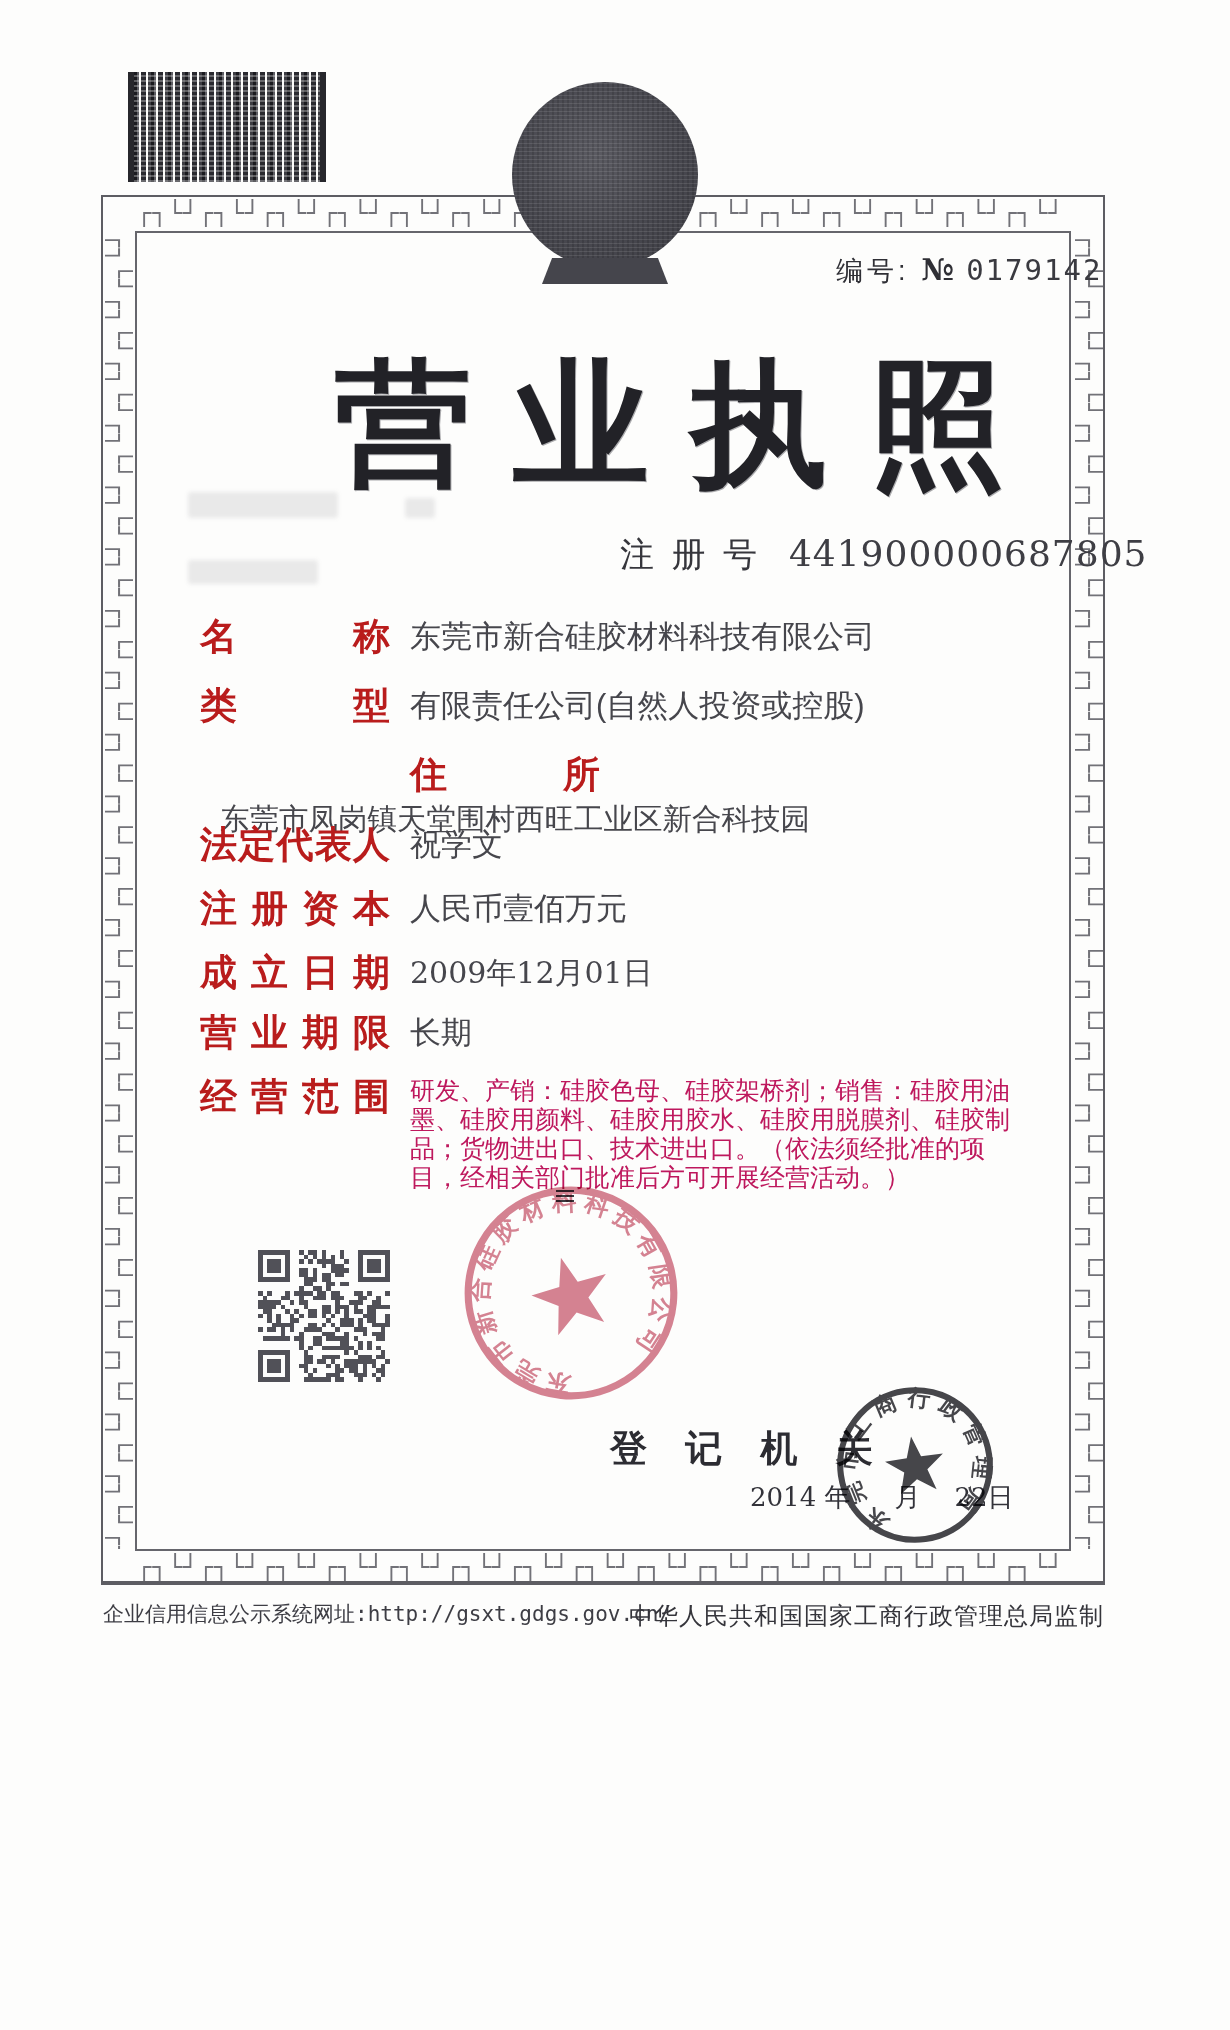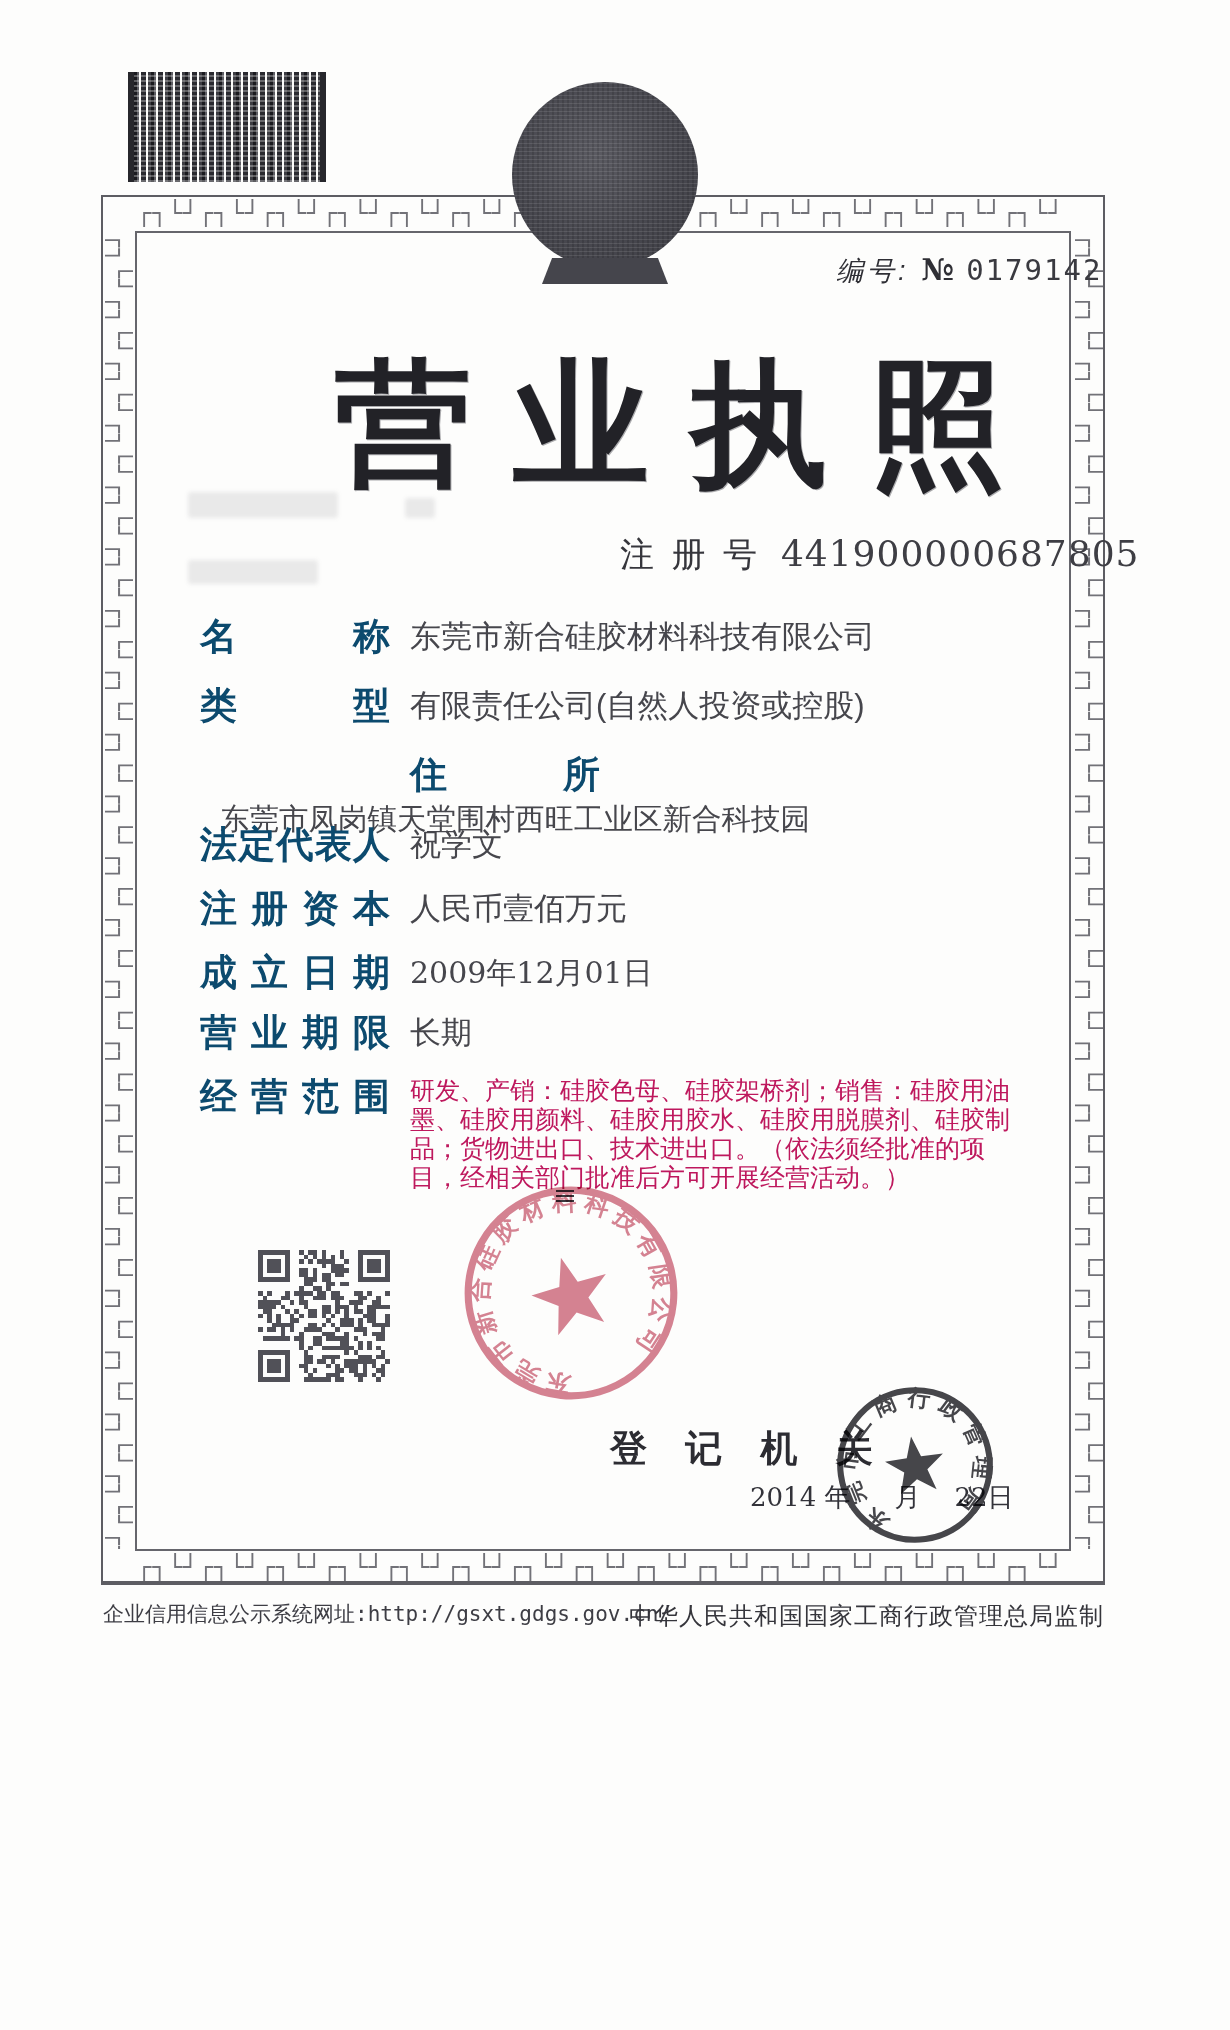--- a/index.html
+++ b/index.html
@@ -39,38 +39,38 @@
   .meander { position:absolute; overflow:hidden; white-space:nowrap; color:#5a5a61;
     font-family:"DejaVu Sans Mono", monospace; font-size:24px; line-height:28px; letter-spacing:1px; opacity:.85; }
   .meander-top    { left:137px; top:199px;  width:932px; height:28px; }
   .meander-bottom { left:137px; top:1553px; width:932px; height:28px; }
   .meander-left   { left:133px; top:233px;  width:1316px; height:28px; transform:rotate(90deg); transform-origin:0 0; }
   .meander-right  { left:1103px; top:233px; width:1316px; height:28px; transform:rotate(90deg); transform-origin:0 0; }
 
   
   .serial { position:absolute; left:836px; top:252px; display:flex; align-items:baseline; gap:12px;
     color:#2f2f35; }
-  .serial .lbl { font-size:27px; letter-spacing:4px;font-style:italic; }
+  .serial .lbl { font-size:27px; letter-spacing:4px; }
   .serial .sym { font-family:"DejaVu Serif", serif; font-weight:bold; font-size:30px; }
   .serial .num { font-family:"DejaVu Sans Mono", monospace; font-size:29px; letter-spacing:2px; color:#3a3a40; }
 
   
   .title { position:absolute; left:101px; top:334px; width:1138px; text-align:center;
     font-size:136px; font-weight:800; letter-spacing:42px; padding-left:42px;
     color:#222227; text-shadow:1px 1px 0 rgba(90,90,95,.5); }
 
   
-  .regline { position:absolute; left:620px; top:532px; display:flex; align-items:baseline; gap:20px; }
+  .regline { position:absolute; left:620px; top:532px; display:flex; align-items:baseline; gap:28px; }
   .regline .lbl { font-size:34px; color:#36363c; letter-spacing:4px; }
   .regline .val { font-family:"DejaVu Serif", serif; font-size:36px; color:#3e3e44; letter-spacing:1px; }
 
   
   .row { position:absolute; left:200px; display:flex; align-items:center; }
   .row .flabel { display:inline-block; width:190px; font-size:37px; font-weight:600;
-    color:#0c4a6e; text-align:justify; text-align-last:justify; flex:none; }
+    color:#b91c1c; text-align:justify; text-align-last:justify; flex:none; }
   .row .fvalue { margin-left:20px; font-size:31px; color:#46464c; white-space:nowrap; }
   .row-scope { align-items:flex-start; }
   .row-scope .fvalue { width:620px; white-space:normal; font-size:25px; line-height:29px; color:#be185d; margin-top:4px; }
   .r-name    { top:612px; }
   .r-type    { top:681px; }
   .r-addr    { top:750px;flex-direction:column; }  .r-addr .fvalue { font-size:29.5px; letter-spacing:0; }
   .r-legal   { top:820px;font-family:Liberation Mono, monospace; }
   .r-capital { top:884px; }
   .r-estab   { top:948px; }  .r-estab .fvalue { font-family:"DejaVu Serif", serif; font-size:30px; }
   .r-term    { top:1008px; }

